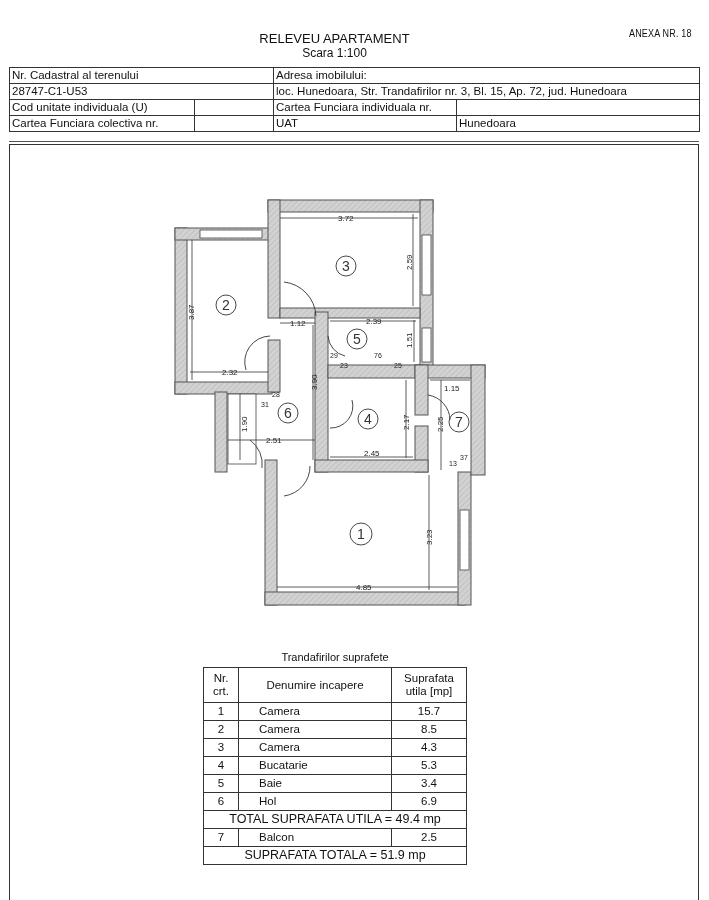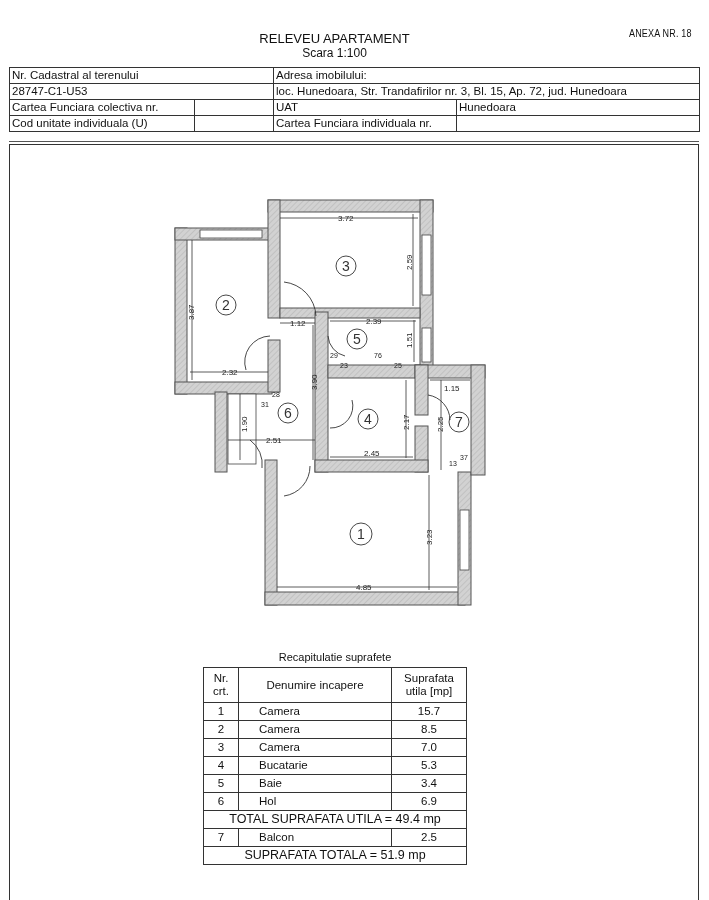--- a/index.html
+++ b/index.html
@@ -40,30 +40,30 @@
   <tbody>
       <tr>
     <td colspan="2" class="c">Nr. Cadastral al terenului</td>
     <td colspan="2">Adresa imobilului:</td>
   </tr>
   <tr>
     <td colspan="2" class="c">28747-C1-U53</td>
     <td colspan="2">loc. Hunedoara, Str. Trandafirilor nr. 3, Bl. 15, Ap. 72, jud. Hunedoara</td>
   </tr>
   <tr>
+    <td>Cod unitate individuala (U)</td>
+    <td></td>
+    <td>Cartea Funciara individuala nr.</td>
+    <td></td>
+  </tr>
+  <tr>
     <td>Cartea Funciara colectiva nr.</td>
     <td></td>
     <td>UAT</td>
     <td>Hunedoara</td>
-  </tr>
-  <tr>
-    <td>Cod unitate individuala (U)</td>
-    <td></td>
-    <td>Cartea Funciara individuala nr.</td>
-    <td></td>
   </tr>
 </tbody>
   </table>
 
 <div class="frame-top2"></div>
 <div class="frame"></div>
 
 <svg class="plan" width="709" height="900" xmlns="http://www.w3.org/2000/svg">
   <defs>
     <pattern id="hatch" width="4" height="4" patternUnits="userSpaceOnUse" patternTransform="rotate(45)">
@@ -173,42 +173,42 @@
     <text x="288" y="418">6</text>
     <circle cx="368" cy="419" r="10" fill="none" stroke="#333" stroke-width="0.9"></circle>
     <text x="368" y="424">4</text>
     <circle cx="459" cy="422" r="10" fill="none" stroke="#333" stroke-width="0.9"></circle>
     <text x="459" y="427">7</text>
     <circle cx="361" cy="534" r="11" fill="none" stroke="#333" stroke-width="0.9"></circle>
     <text x="361" y="539">1</text>
   </g>
 </svg>
 
-<div class="recap-title">Recapitulatie suprafete</div>
+<div class="recap-title">Trandafirilor suprafete</div>
 <table class="recap">
   <tbody>
       <tr class="head">
     <td class="nr">Nr. crt.</td>
     <td>Denumire incapere</td>
     <td class="val">Suprafata utila [mp]</td>
   </tr>
   <tr>
     <td class="nr">1</td>
     <td class="name">Camera</td>
     <td class="val">15.7</td>
   </tr>
   <tr>
     <td class="nr">2</td>
     <td class="name">Camera</td>
     <td class="val">8.5</td>
   </tr>
   <tr>
     <td class="nr">3</td>
     <td class="name">Camera</td>
-    <td class="val">7.0</td>
+    <td class="val">4.3</td>
   </tr>
   <tr>
     <td class="nr">4</td>
     <td class="name">Bucatarie</td>
     <td class="val">5.3</td>
   </tr>
   <tr>
     <td class="nr">5</td>
     <td class="name">Baie</td>
     <td class="val">3.4</td>

